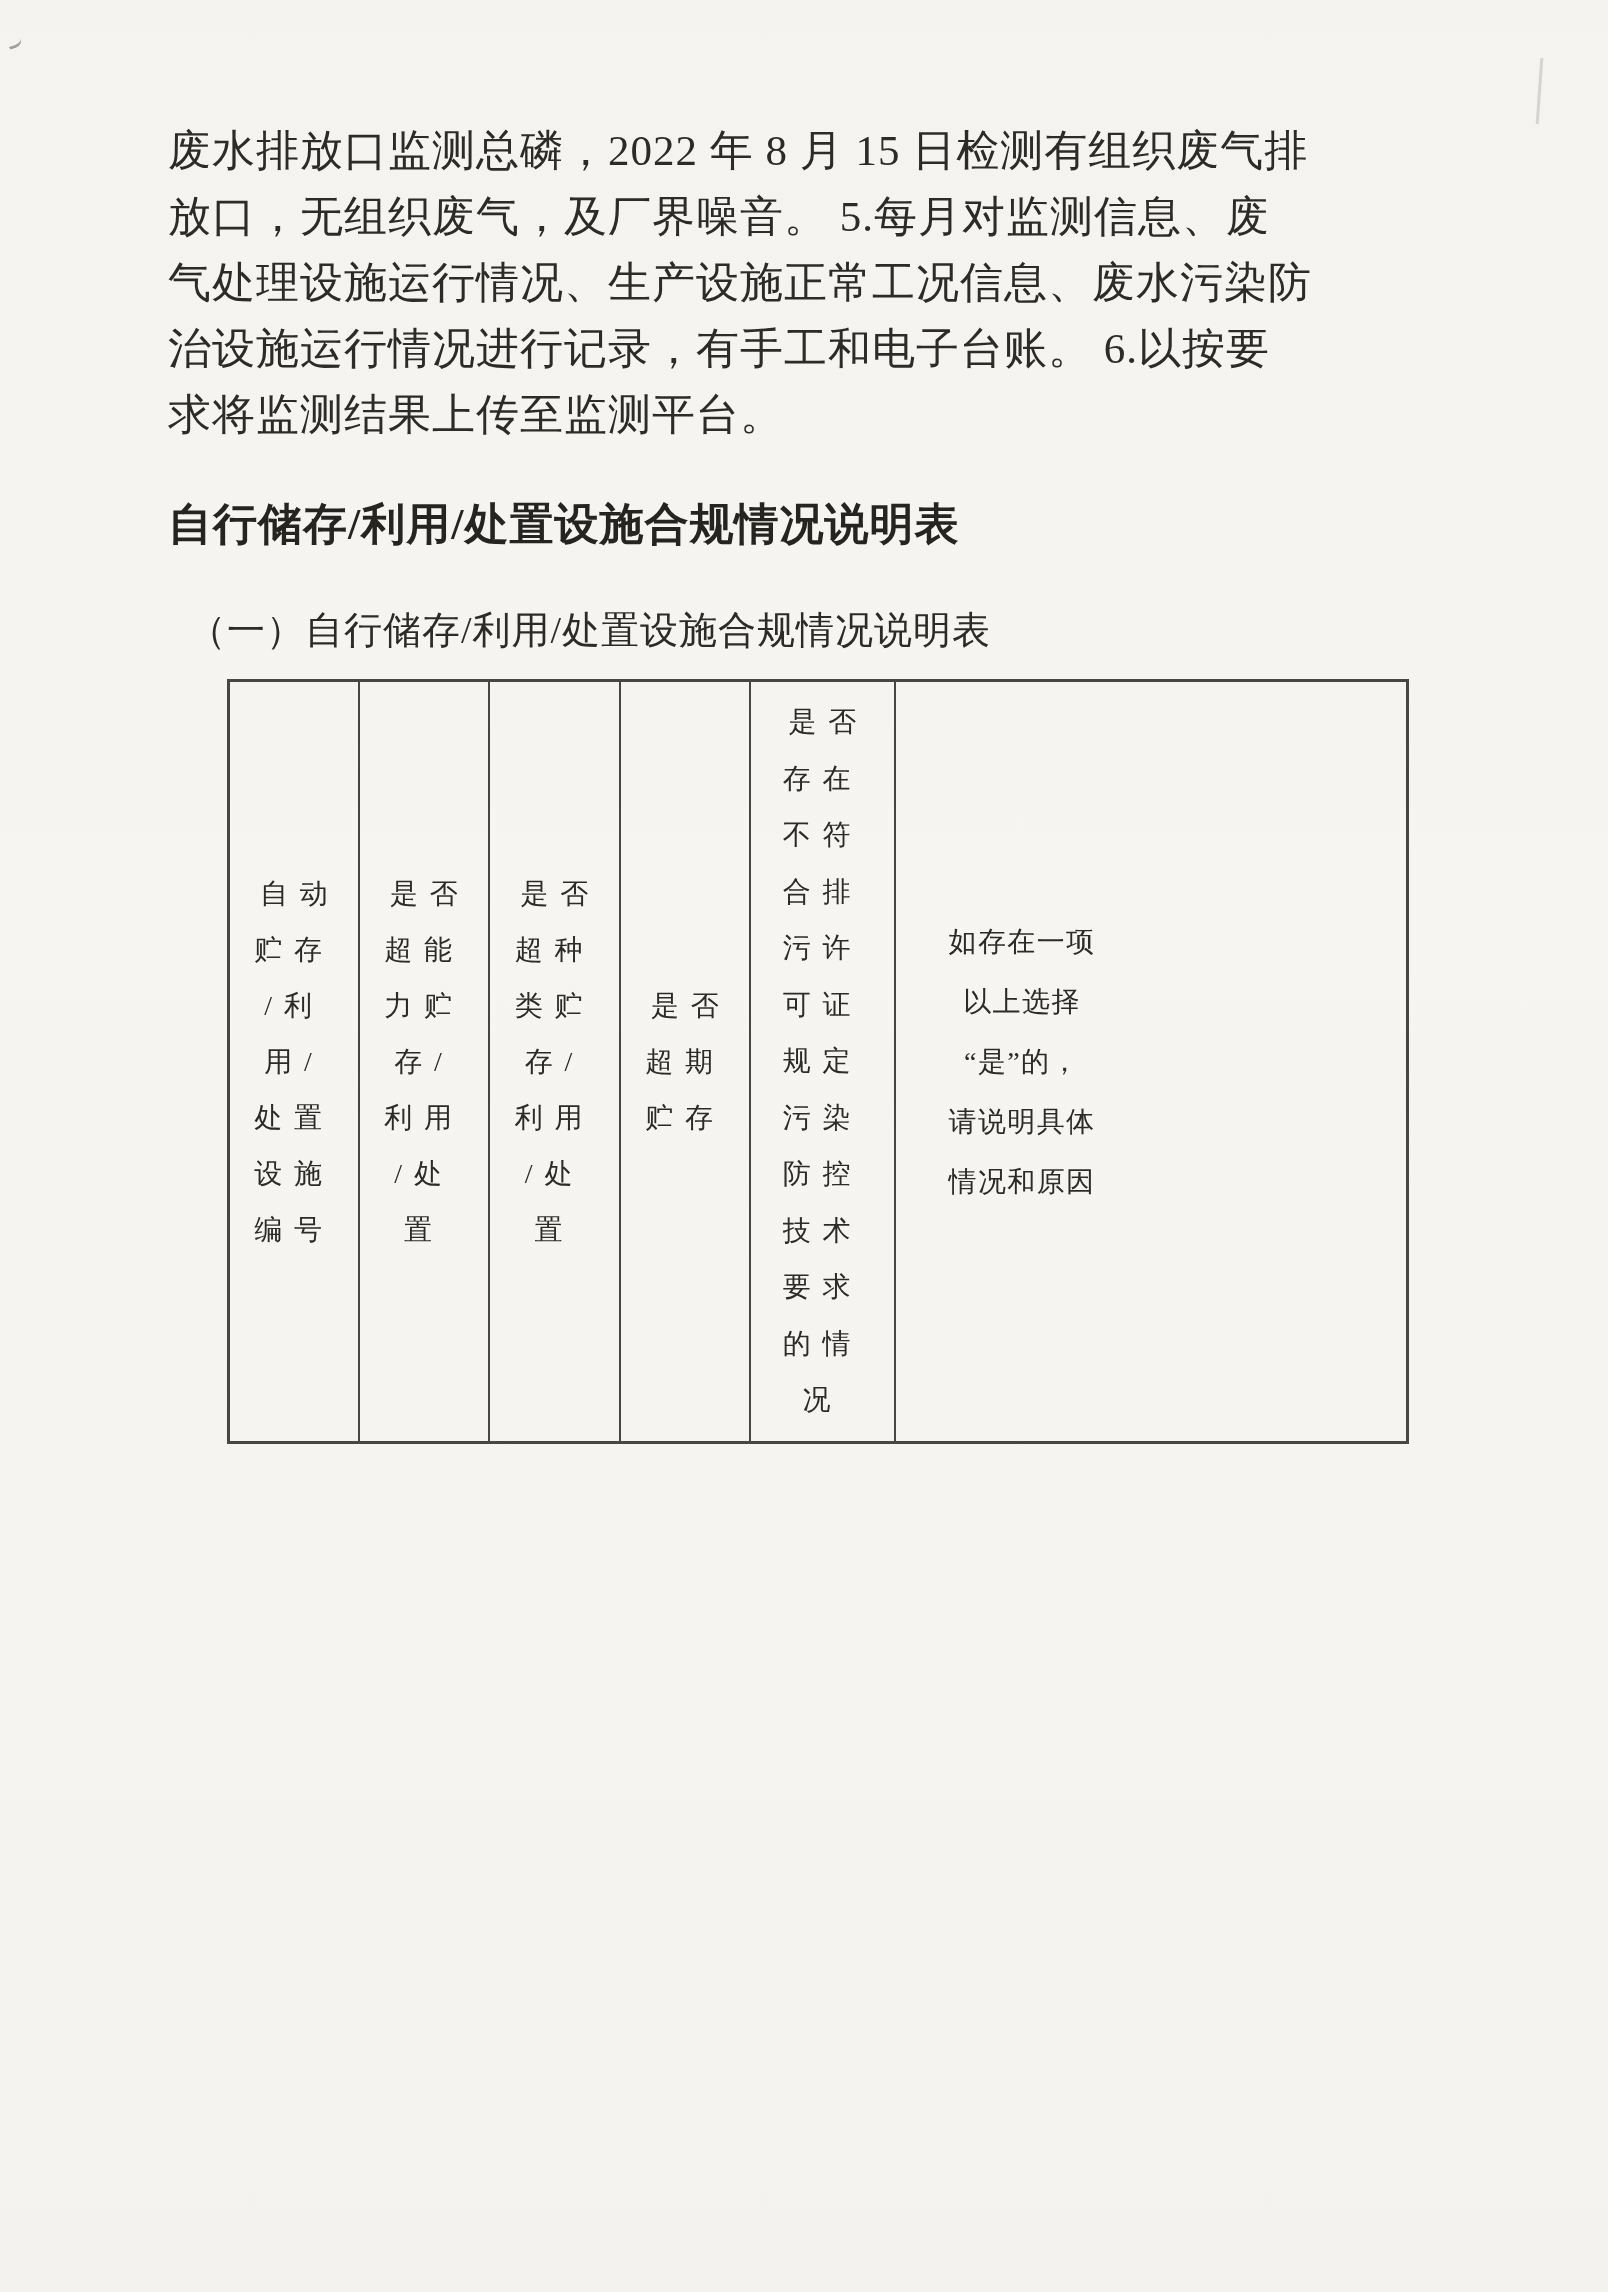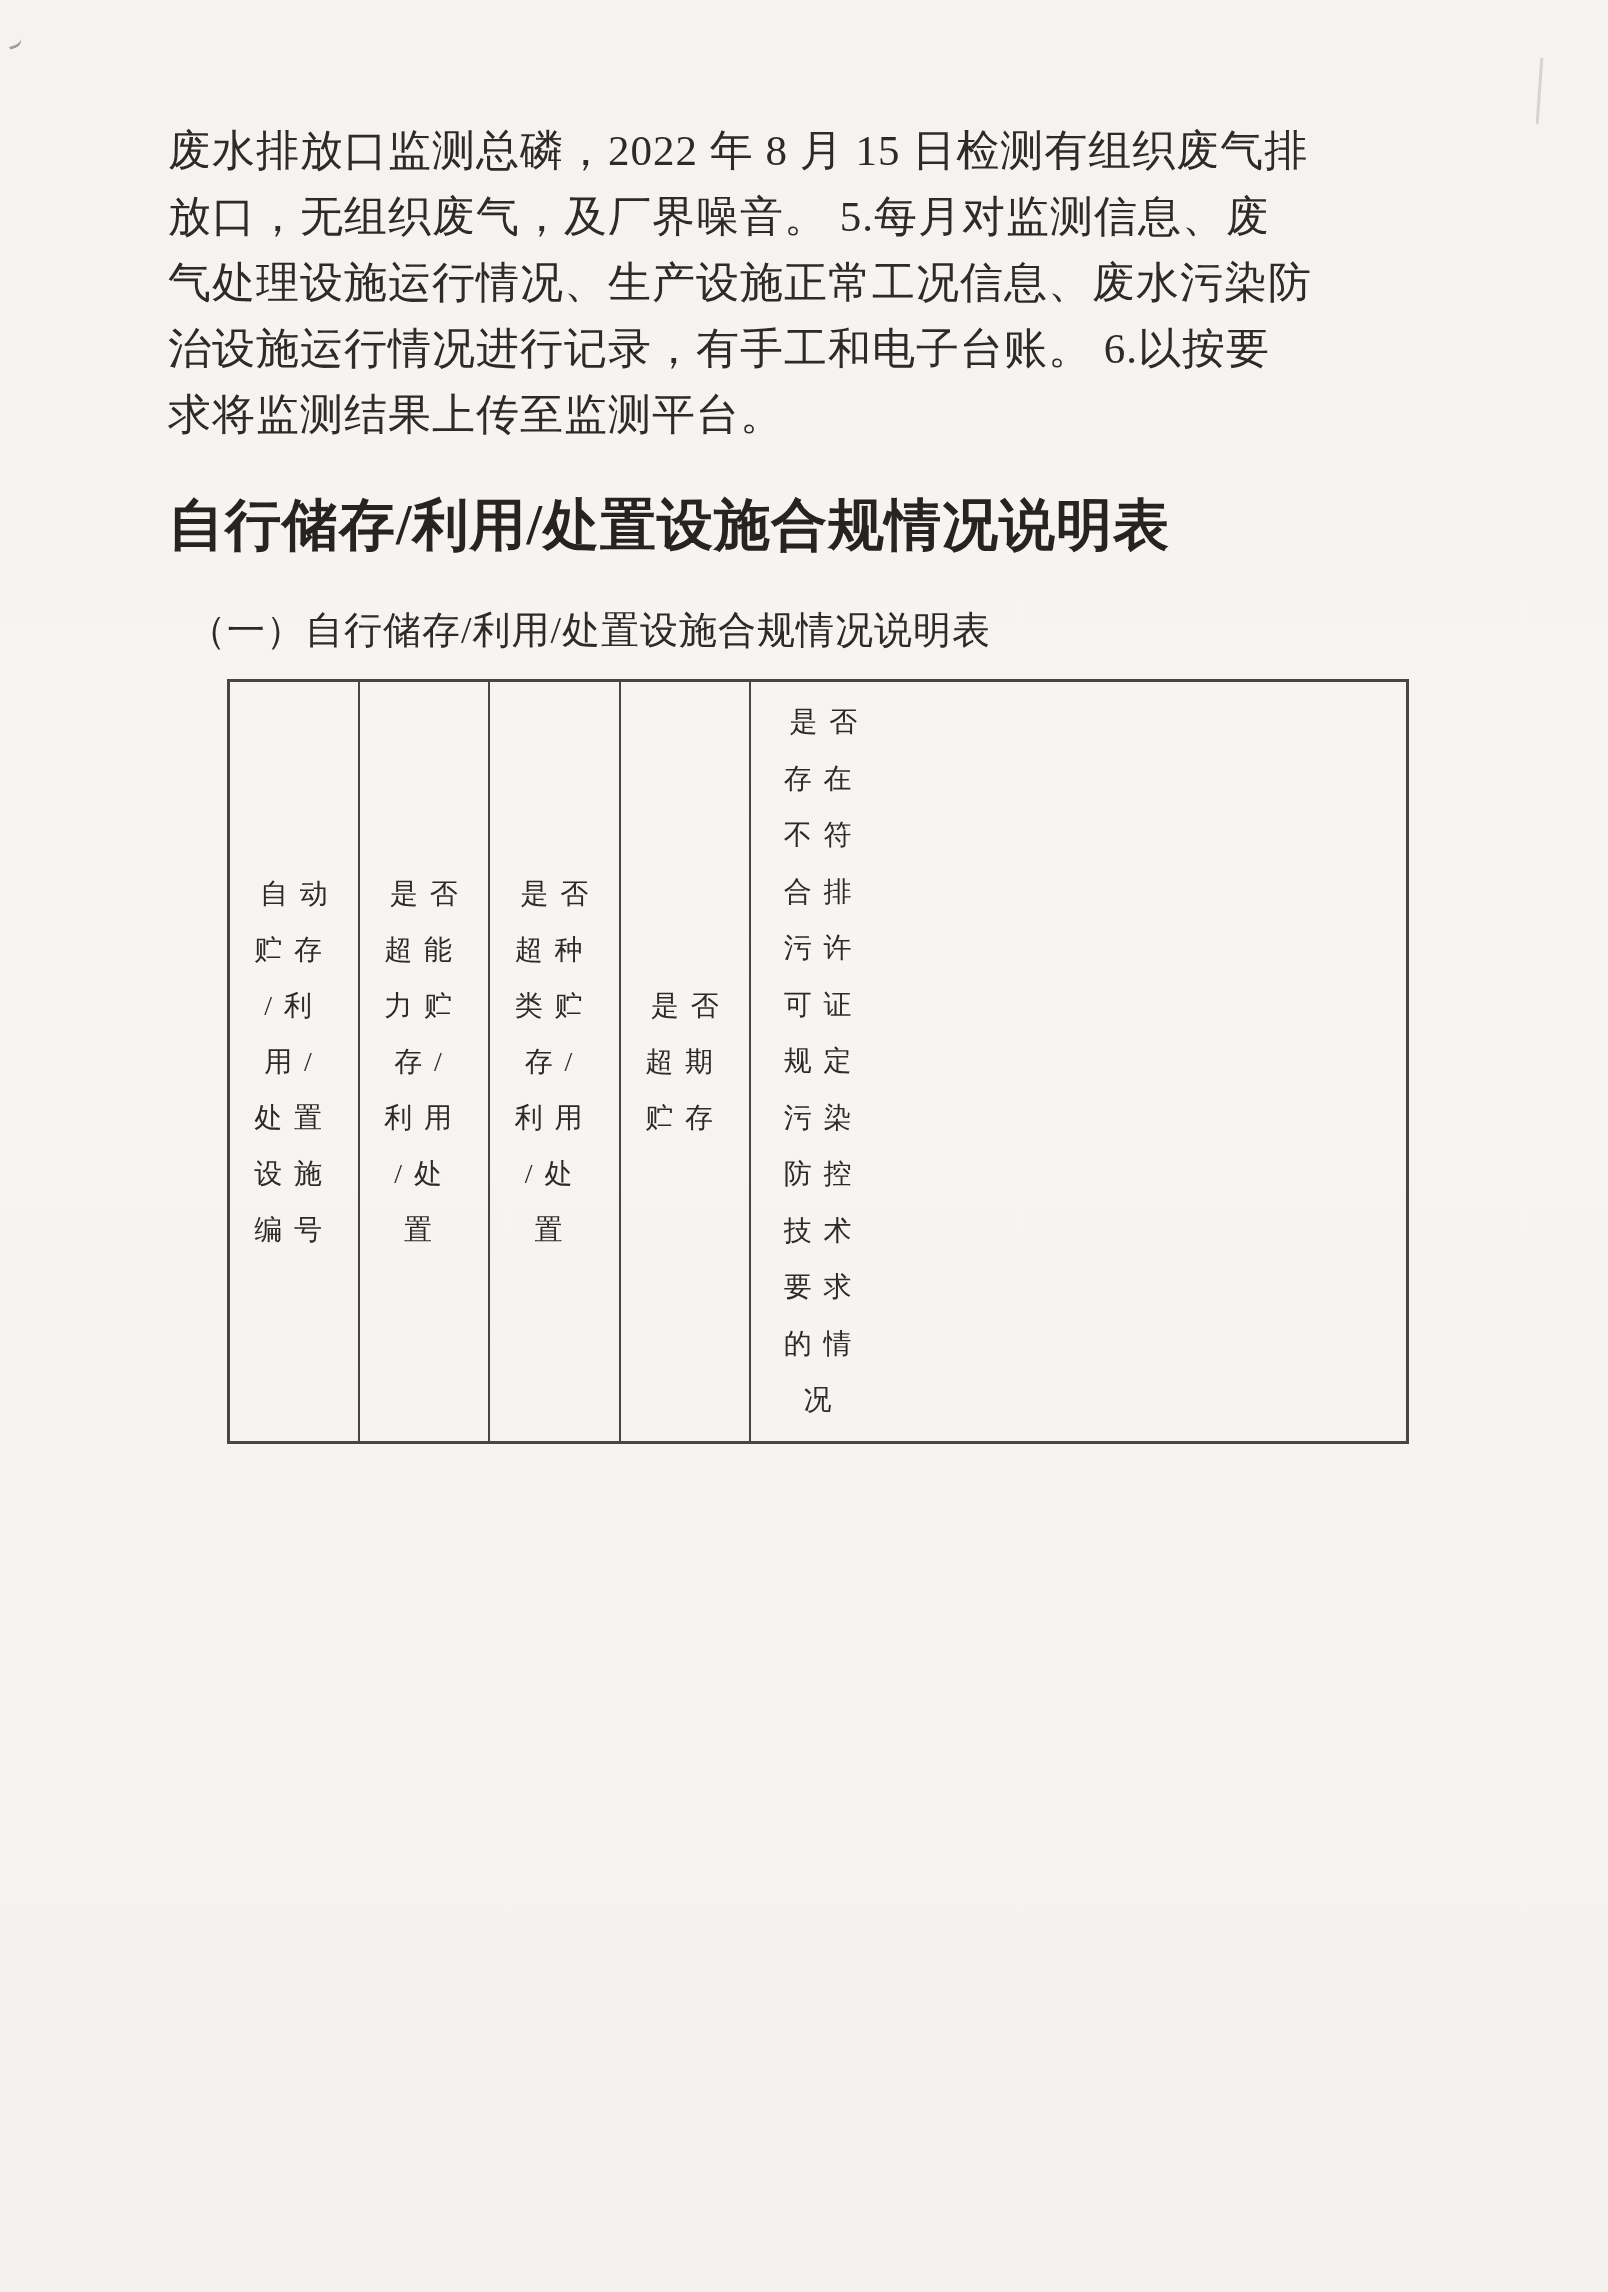--- a/index.html
+++ b/index.html
@@ -35,21 +35,21 @@
     font-size: 43px;
     line-height: 66px;
     letter-spacing: 1px;
     white-space: pre-line;
     width: 1195px;
     color: #2d2b28;
   }
 
   .section-heading {
     margin-top: 47px;
-    font-size: 56px;
+    font-size: 44px;
     line-height: 60px;
     font-weight: bold;
     letter-spacing: 1px;
     color: #262421;
   }
 
   .sub-heading {
     margin-top: 45px;
     padding-left: 20px;
     font-size: 38px;
@@ -159,16 +159,21 @@
 合排
 污许
 可证
 规定
 污染
 防控
 技术
 要求
 的情
 况</div>
+      <div class="col-cell cell-wide w-c7">如存在一项
+以上选择
+“是”的，
+请说明具体
+情况和原因</div>
     </div>
 
   </div>
 </div>
 
 </body></html>

